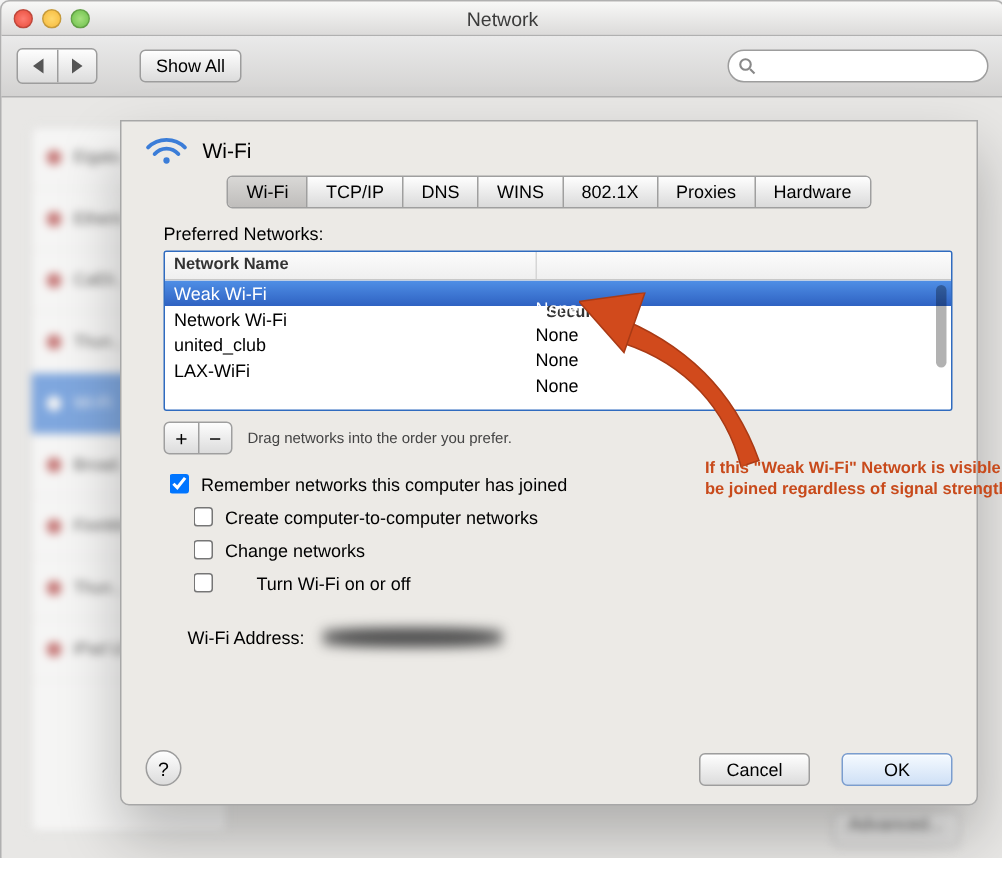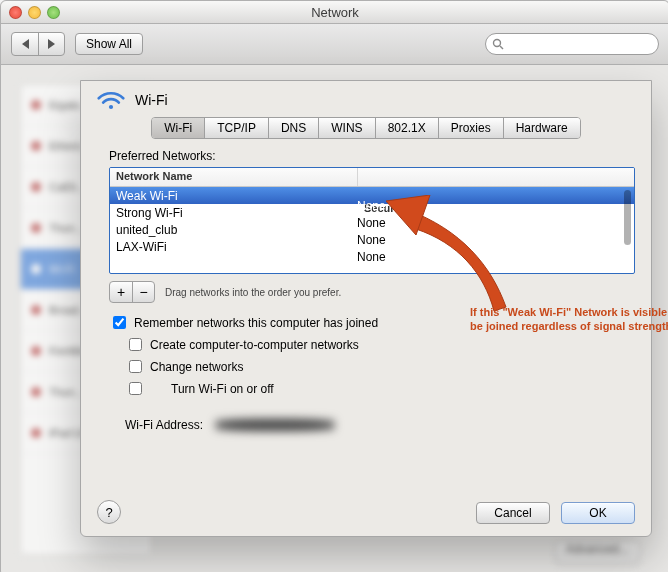--- a/index.html
+++ b/index.html
@@ -14,21 +14,21 @@
     display:flex;align-items:center;position:relative;}
   .traffic{display:flex;gap:6px;margin-left:8px;}
   .traffic span{width:11px;height:11px;border-radius:50%;border:1px solid rgba(0,0,0,.2);}
   .tl-close{background:radial-gradient(#fe7d72,#e84b3a);}
   .tl-min{background:radial-gradient(#fed86e,#f6b93b);}
   .tl-zoom{background:radial-gradient(#a6e07f,#6cc04a);}
   .bg-title{position:absolute;left:0;right:0;text-align:center;font-size:13px;color:#3b3b3b;}
 
   .bg-toolbar{height:40px;border-bottom:1px solid #b0b0b0;
     background:linear-gradient(#eaeaea,#d3d2d1);display:flex;align-items:center;
-    padding:0 10px;gap:10px;}
+    padding:0 10px;gap:28px;}
   .seg{display:inline-flex;border:1px solid #9d9d9d;border-radius:4px;overflow:hidden;
     background:linear-gradient(#fefefe,#dcdcdc);}
   .seg button{border:none;background:transparent;width:26px;height:22px;cursor:pointer;
     display:flex;align-items:center;justify-content:center;}
   .seg button+button{border-left:1px solid #9d9d9d;}
   .btn{border:1px solid #9d9d9d;border-radius:4px;
     background:linear-gradient(#fefefe,#dcdcdc);height:22px;padding:0 10px;
     font-size:12px;cursor:pointer;box-shadow:0 1px 0 rgba(255,255,255,.5) inset;}
   .toolbar-spacer{flex:1;}
   .search{width:160px;height:20px;border:1px solid #9d9d9d;border-radius:12px;
@@ -97,21 +97,21 @@
 
   .check-row{display:flex;align-items:center;gap:5px;margin:10px 0 0 12px;font-size:12px;}
   .check-row input{width:13px;height:13px;}
   .sub-label{margin:10px 0 4px 12px;font-size:12px;}
 
   .addr-row{display:flex;align-items:center;gap:12px;margin:20px 0 0 28px;font-size:12px;}
   .addr-blur{display:inline-block;width:120px;height:14px;
     background:radial-gradient(ellipse at center,#555 0%,#555 60%,transparent 100%);
     filter:blur(4px);}
 
-  .button-row{position:absolute;right:16px;bottom:12px;display:flex;gap:11px;}
+  .button-row{position:absolute;right:16px;bottom:12px;display:flex;gap:21px;}
   .mac-btn{border:1px solid #9d9d9d;border-radius:4px;
     background:linear-gradient(#fefefe,#dcdcdc);height:22px;min-width:74px;
     font-size:12px;cursor:pointer;box-shadow:0 1px 0 rgba(255,255,255,.6) inset;}
   .mac-btn.default{background:linear-gradient(#f5faff,#cfe0f6);border-color:#7a9dcf;}
 
   .help{position:absolute;left:16px;bottom:12px;width:22px;height:22px;
     border:1px solid #9d9d9d;border-radius:50%;
     background:linear-gradient(#fefefe,#dcdcdc);display:flex;align-items:center;
     justify-content:center;font-size:13px;cursor:pointer;}
 
@@ -236,21 +236,21 @@
         <div class="net-head">
           <div class="col-name">Network Name</div>
           <div class="col-sec">Security</div>
         </div>
         <div class="net-body" id="netbody">
             <div class="net-row sel">
               <div class="c1">Weak Wi-Fi</div>
               <div class="c2">None</div>
             </div>
             <div class="net-row">
-              <div class="c1">Strong Wi-Fi</div>
+              <div class="c1">Network Wi-Fi</div>
               <div class="c2">None</div>
             </div>
             <div class="net-row">
               <div class="c1">united_club</div>
               <div class="c2">None</div>
             </div>
             <div class="net-row">
               <div class="c1">LAX-WiFi</div>
               <div class="c2">None</div>
             </div>

